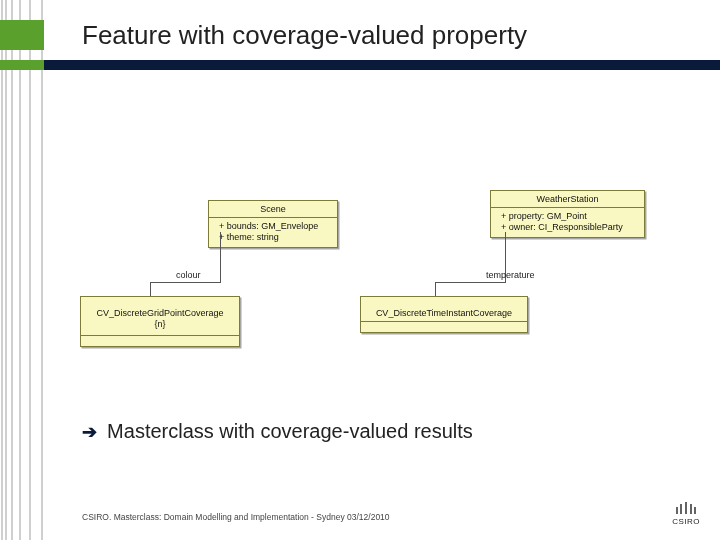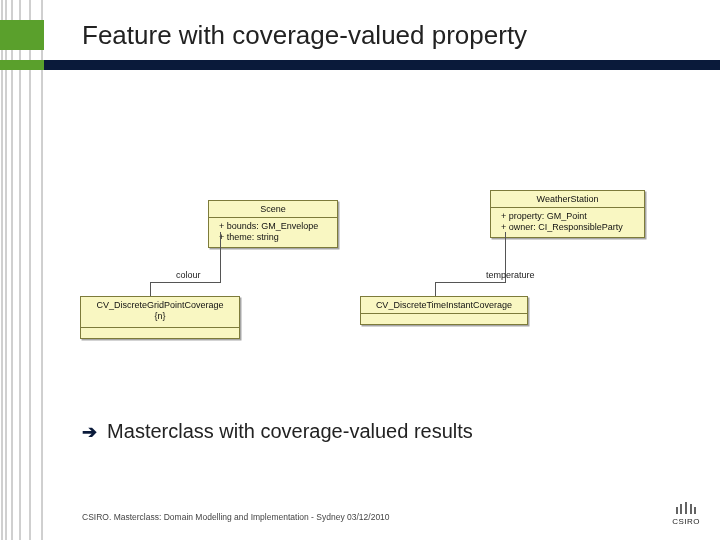--- a/index.html
+++ b/index.html
@@ -24,21 +24,21 @@
   }
   .uml-class .name {
     text-align: center;
     padding: 3px 6px;
     border-bottom: 1px solid #7d7b3a;
     font-weight: 400;
   }
   .uml-class .attrs { padding: 3px 10px; }
   .uml-class .attrs div { white-space: nowrap; line-height: 1.25; }
   .uml-class .sub { text-align: center; padding: 1px 6px 3px; }
-  .uml-class.header-only .name { border-bottom: 1px solid #7d7b3a; }
+  .uml-class.header-only .name { border-bottom: 1px solid #7d7b3a; margin-top: 8px; }
   .uml-class.header-only .body { height: 10px; }
 
   .connector { position: absolute; background: #555; }
   .conn-label { position: absolute; font-size: 9px; color: #222; }
 
   .bullet-row { position: absolute; left: 82px; top: 420px; display: flex; align-items: center; gap: 10px; }
   .bullet-row .arrow { color: #0a1a3a; font-size: 18px; font-weight: 700; }
   .bullet-row .txt { font-size: 20px; color: #222; }
 
   .footer { position: absolute; left: 82px; bottom: 18px; font-size: 8.5px; color: #444; }

